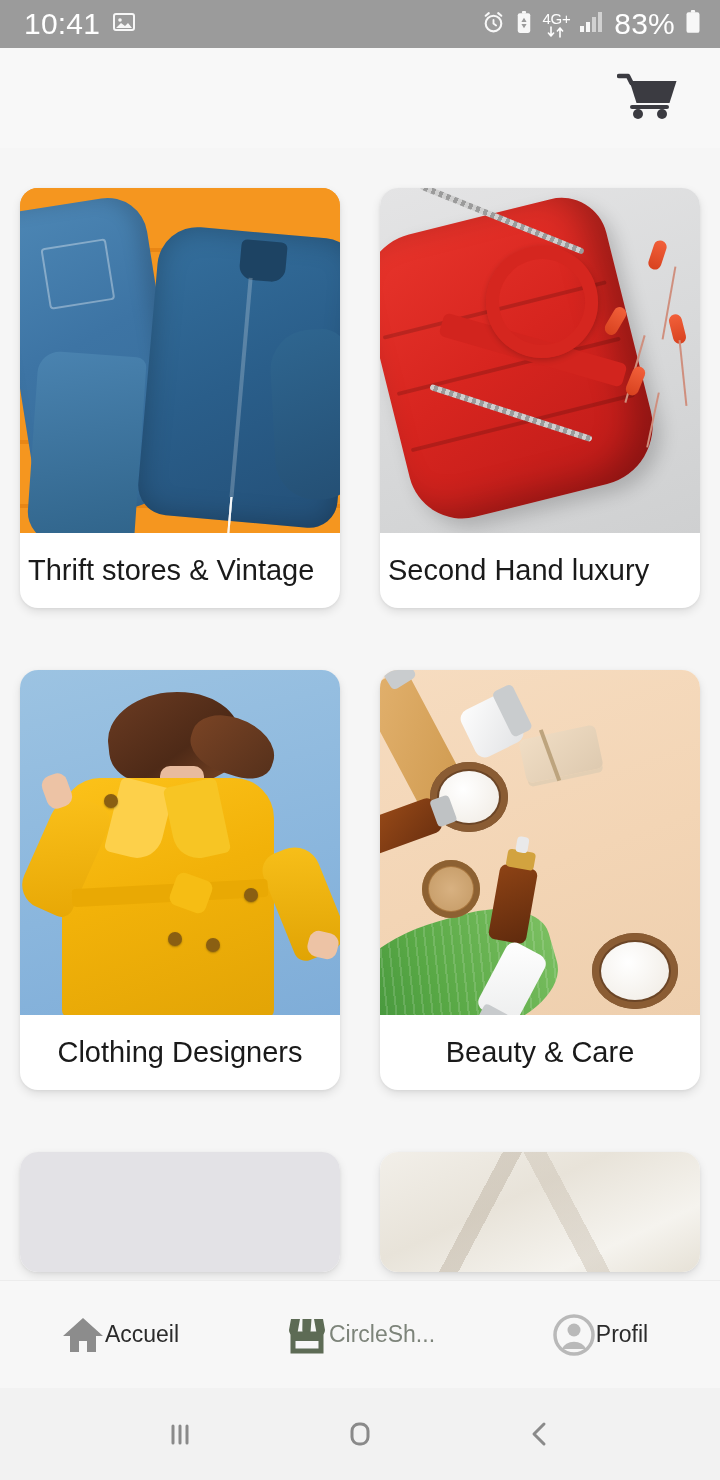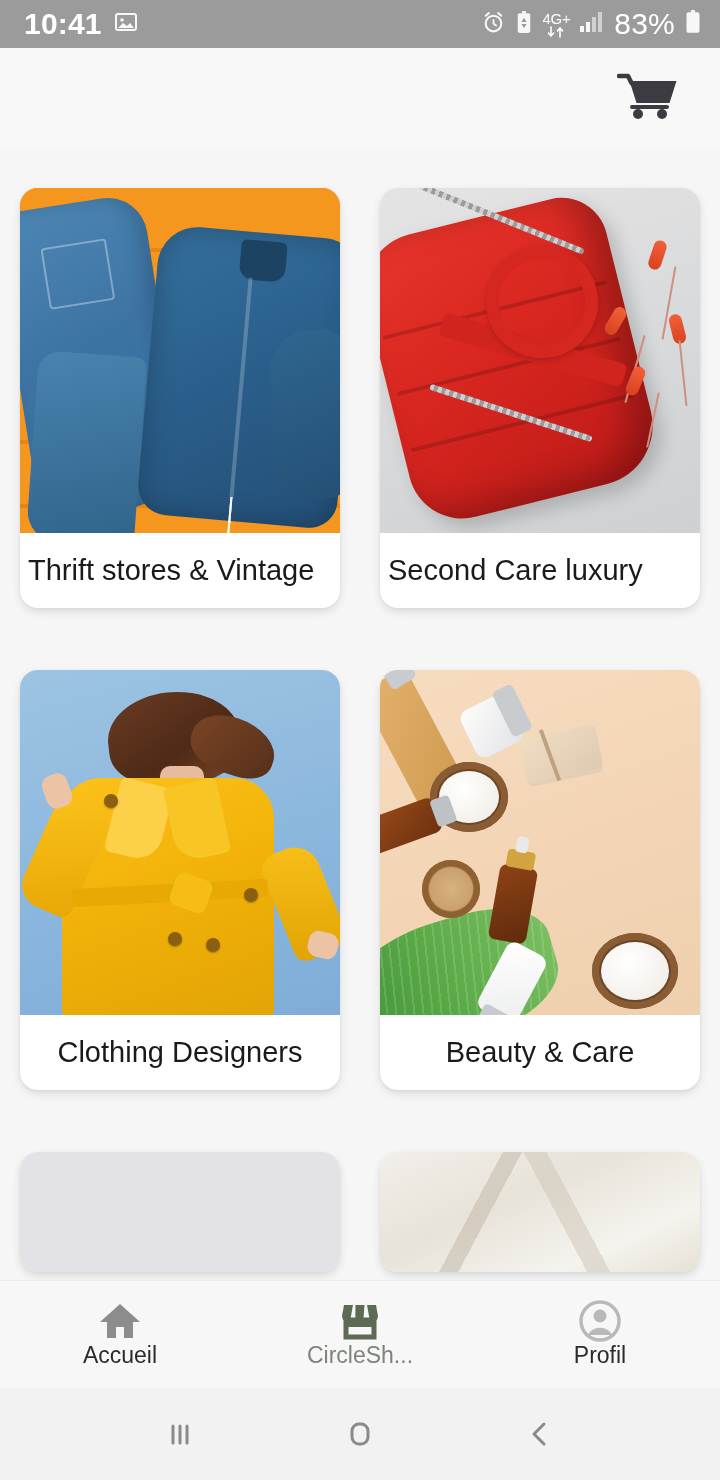--- a/index.html
+++ b/index.html
@@ -18,21 +18,21 @@
 
   
   .status-bar {
     height: 48px; flex: 0 0 48px;
     background: #9b9b9b;
     display: flex; align-items: center;
     padding: 0 18px 0 24px;
     color: #ffffff;
   }
   .status-left { display: flex; align-items: center; gap: 12px; }
-  .status-time { font-size: 30px; font-weight: 700; letter-spacing: .2px; color:#fff; }
+  .status-time { font-size: 30px; font-weight: 400; letter-spacing: .2px; color:#fff; }
   .status-right { margin-left: auto; display: flex; align-items: center; gap: 9px; }
   .sb-icon { display: block; opacity: .92; }
   .net-type { display:flex; flex-direction:column; align-items:center; line-height:1; }
   .net-type .lbl { font-size: 15px; font-weight: 400; color: #fff; letter-spacing:-.3px;}
   .battery-pct { font-size: 30px; color: #fff; letter-spacing: .2px; }
 
   
   .app-header {
     flex: 0 0 100px;
     background: #f8f8f8;
@@ -338,21 +338,21 @@
 
   
   .bottom-nav {
     flex: 0 0 108px;
     background: #f7f7f7;
     display: flex; align-items: center;
     border-top: 1px solid #ececec;
     position: relative; z-index: 5;
   }
   .nav-item {
-    flex: 1 1 0; display: flex; flex-direction: column;
+    flex: 1 1 0; display: flex; flex-direction: row;
     align-items: center; justify-content: center; 
     height: 100%;
   }
   .nav-icon { height: 42px; display:flex; align-items:center; justify-content:center; }
   .nav-label { font-size: 23px; color: #2b2b2b; }
   .nav-item.active .nav-label { color: #7d847a; }
 
   
   .sys-nav {
     flex: 0 0 92px;
@@ -461,21 +461,21 @@
           <div class="handle"></div>
           <div class="flower" style="right:36px; top:52px; transform:rotate(18deg)"></div>
           <div class="stem" style="right:30px; top:78px; height:74px; transform:rotate(10deg)"></div>
           <div class="flower" style="right:78px; top:118px; transform:rotate(30deg)"></div>
           <div class="stem" style="right:64px; top:146px; height:70px; transform:rotate(16deg)"></div>
           <div class="flower" style="right:16px; top:126px; transform:rotate(-14deg)"></div>
           <div class="stem" style="right:16px; top:152px; height:66px; transform:rotate(-6deg)"></div>
           <div class="flower" style="right:58px; top:178px; transform:rotate(22deg)"></div>
           <div class="stem" style="right:46px; top:204px; height:56px; transform:rotate(12deg)"></div>
         </div>
-        <div class="card-label">Second Care luxury</div>
+        <div class="card-label">Second Hand luxury</div>
       </div>
 
       <div class="card">
         <div class="card-img art-coat">
           <div class="hair"></div>
             <div class="hair2"></div>
           <div class="neck"></div>
           <div class="stripe"></div>
           <div class="coat"></div>
           <div class="lapelL"></div>

